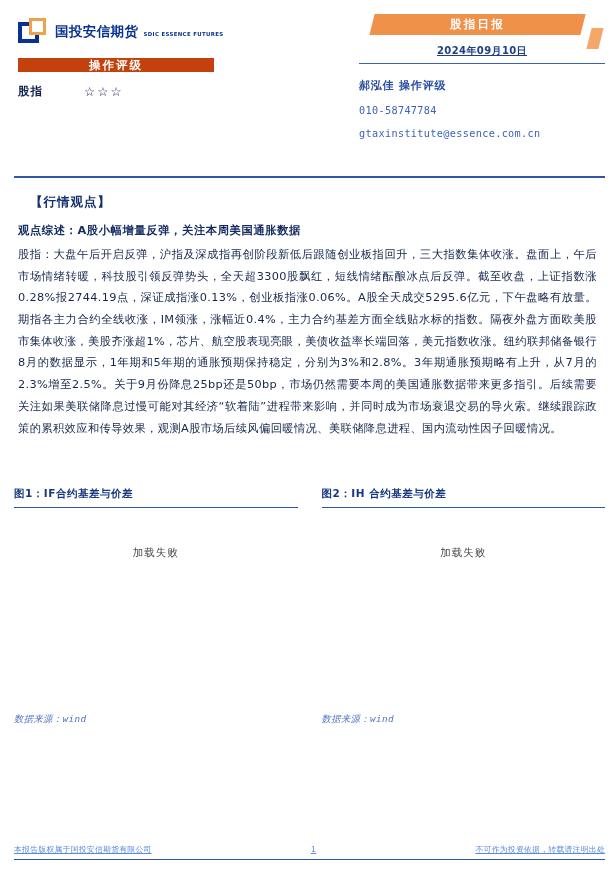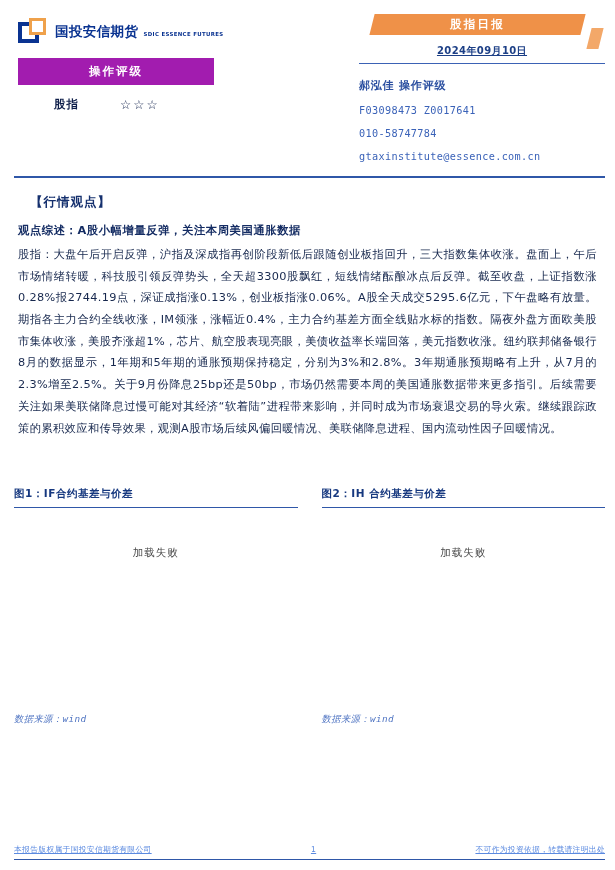--- a/index.html
+++ b/index.html
@@ -86,22 +86,22 @@
     font-weight: bold;
     color: #0a3391;
     letter-spacing: 0.35px;
     margin-top: 2px;
     white-space: nowrap;
   }
 
   .rating-bar {
     margin-top: 10px;
     width: 196px;
-    height: 27px;
-    background: #a21caf;
+    height: 14px;
+    background: #c2410c;
     color: #ffffff;
     font-size: 11.5px;
     font-weight: bold;
     letter-spacing: 2px;
     display: flex;
     align-items: center;
     justify-content: center;
   }
 
   .rating-row {
@@ -109,21 +109,20 @@
     display: flex;
     align-items: center;
     font-size: 11.5px;
     font-weight: bold;
     color: #0f1f4a;
     width: 196px;
   }
   .rating-label {
     width: 66px;
     letter-spacing: 1px;
-    margin-left: 36px;
   }
   .rating-stars {
     letter-spacing: 2px;
     font-size: 12.5px;
     color: #0f1f4a;
   }
 
   
   .header-right {
     position: absolute;
@@ -335,21 +334,20 @@
 
     <div class="header-right">
       <div class="title-banner">
         <div class="banner-text">股指日报</div>
       </div>
       <div class="banner-tip"></div>
 
       <div class="date-line">2024年09月10日</div>
 
       <div class="analyst">郝泓佳 操作评级</div>
-      <div class="contact-line">F03098473 Z0017641</div>
       <div class="contact-line">010-58747784</div>
       <div class="contact-line">gtaxinstitute@essence.com.cn</div>
     </div>
 
     <div class="header-rule"></div>
   </div>
 
   <div class="content">
     <div class="section-head">【行情观点】</div>
     <div class="summary-line">观点综述：A股小幅增量反弹，关注本周美国通胀数据</div>

